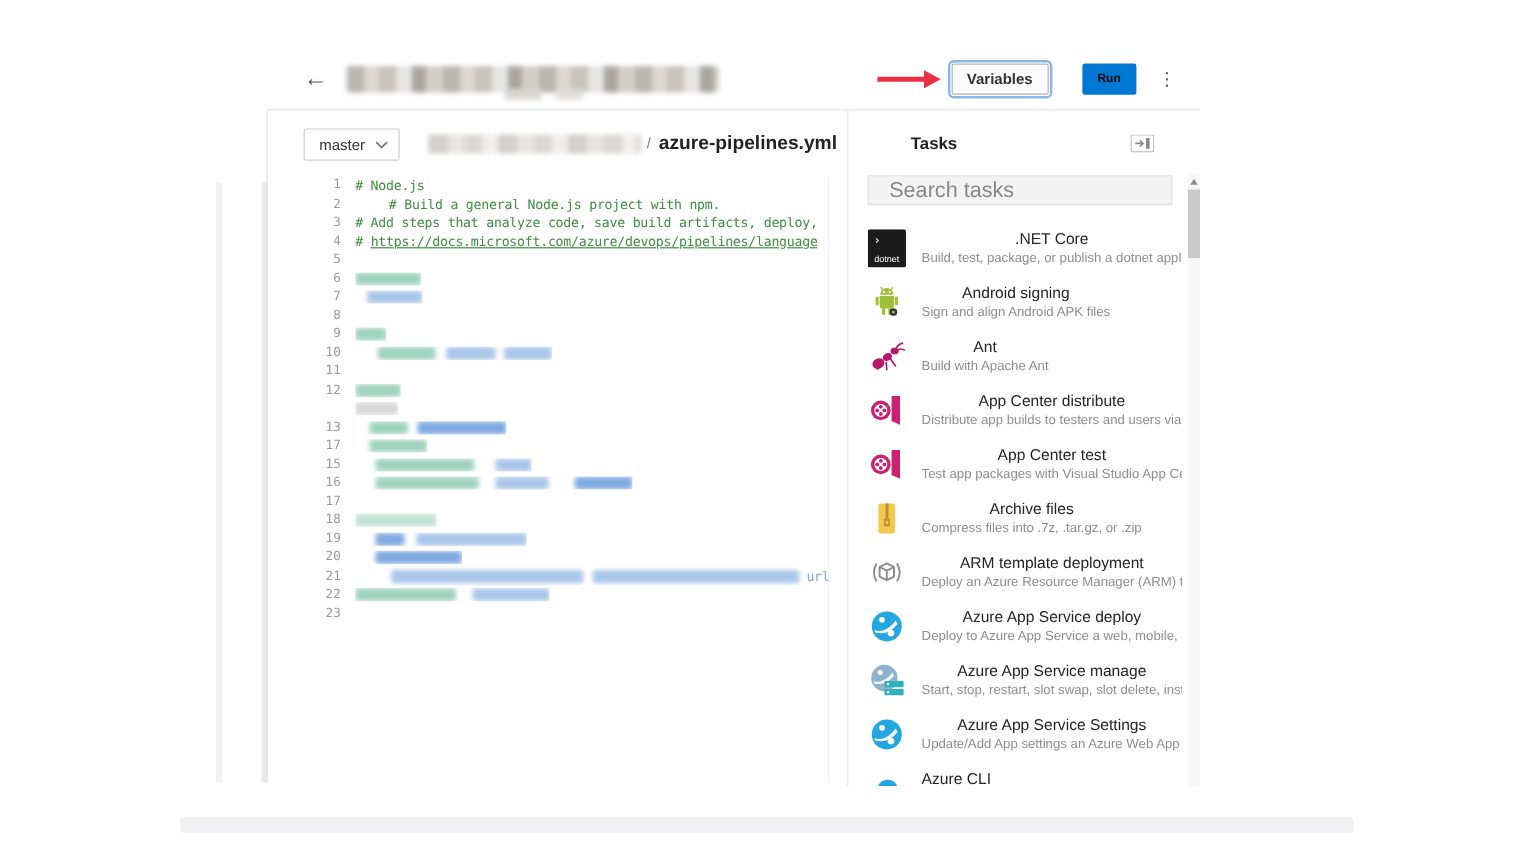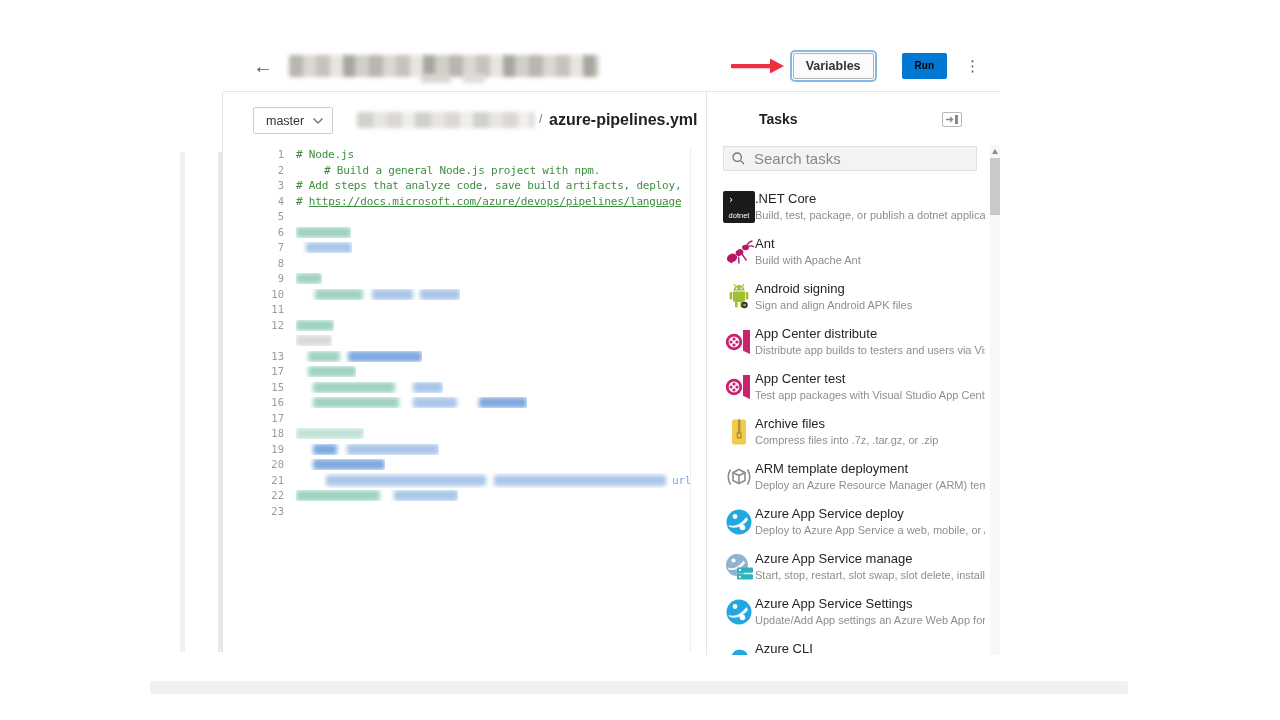--- a/index.html
+++ b/index.html
@@ -51,26 +51,26 @@
   .ln{width:61px;text-align:right;color:#9b9b9b;flex:none;font-size:10.5px;letter-spacing:0;}
   .lc{margin-left:12px;display:flex;align-items:center;white-space:nowrap;overflow:hidden;}
   .tok{height:11px;border-radius:2px;filter:blur(2px);flex:none;}
 
   
   .tasks-title{position:absolute;left:723px;top:111px;font-size:14px;font-weight:bold;color:#201f1e;margin-left:36px;}
   .collapse-btn{position:absolute;left:941px;top:112px;width:22px;height:16px;background:none;border:none;padding:0;cursor:pointer;}
   .search-box{position:absolute;left:723px;top:146px;width:254px;height:25px;background:#f3f3f3;
       border:1px solid #e2e1e0;box-sizing:border-box;display:flex;align-items:center;padding:0 8px;}
   .search-box input{flex:1;border:none;background:transparent;outline:none;font-family:"Liberation Sans",sans-serif;
-      font-size:15px;color:#000000;margin-left:7px;}
+      font-size:18px;color:#000000;margin-left:7px;}
   .search-box input::placeholder{color:#8a8886;}
   .task-list{position:absolute;left:723px;top:188px;width:262px;height:467px;overflow:hidden;padding-top:2px;box-sizing:border-box;}
   .task-item{display:flex;height:45px;align-items:flex-start;cursor:pointer;}
   .task-icon{width:32px;height:32px;flex:none;margin-top:1px;}
-  .task-text{overflow:hidden;}
+  .task-text{margin-left:13px;overflow:hidden;text-align:center;}
   .task-title{font-size:13px;color:#252423;margin-top:1px;white-space:nowrap;overflow:hidden;}
   .task-desc{font-size:11px;color:#908e8c;margin-top:3px;white-space:nowrap;overflow:hidden;}
 
   
   .v-scroll{position:absolute;left:990px;top:145px;width:10px;height:510px;background:#f7f7f7;}
   .v-arrow{width:0;height:0;border-left:3.5px solid transparent;border-right:3.5px solid transparent;
       border-bottom:5px solid #8a8a8a;margin:4px auto 0;}
   .v-thumb{position:absolute;left:990px;top:158px;width:10px;height:57px;background:#c9c9c9;cursor:grab;}
 </style>
 </head>
@@ -277,40 +277,20 @@
             <text x="5" y="12" fill="#fff" font-size="10" font-family="monospace">›</text>
             <text x="16" y="27" fill="#fff" font-size="7.5" text-anchor="middle" font-family="sans-serif">dotnet</text>
           </svg></span>
         <div class="task-text">
           <div class="task-title">.NET Core</div>
           <div class="task-desc">Build, test, package, or publish a dotnet applicati...</div>
         </div>
       </div>
       <div class="task-item">
         <span class="task-icon"><svg width="32" height="32" viewBox="0 0 32 32">
-            <g fill="#b7176b">
-              <ellipse cx="9" cy="22" rx="5.2" ry="4.2" transform="rotate(-25 9 22)"></ellipse>
-              <ellipse cx="16.5" cy="16.5" rx="4" ry="3.2" transform="rotate(-30 16.5 16.5)"></ellipse>
-              <ellipse cx="22.5" cy="11.5" rx="3.4" ry="2.8"></ellipse>
-            </g>
-            <g stroke="#b7176b" stroke-width="1.4" fill="none">
-              <path d="M23.5 9.5 q2.5 -4 6 -4.5"></path>
-              <path d="M25 10.5 q4 -1.5 6 0.5"></path>
-              <path d="M12.5 20 l-4.5 7"></path>
-              <path d="M15.5 20.5 l0.5 7"></path>
-              <path d="M19 18 l4.5 6.5"></path>
-            </g>
-          </svg></span>
-        <div class="task-text">
-          <div class="task-title">Ant</div>
-          <div class="task-desc">Build with Apache Ant</div>
-        </div>
-      </div>
-      <div class="task-item">
-        <span class="task-icon"><svg width="32" height="32" viewBox="0 0 32 32">
             <g fill="#9fc037">
               <path d="M10.5 9.6 a5.5 5.5 0 0 1 11 0z"></path>
               <path d="M10 10.6 h12 v8.4 a2 2 0 0 1 -2 2 h-8 a2 2 0 0 1 -2 -2z"></path>
               <rect x="6.6" y="11" width="2.7" height="7.5" rx="1.3"></rect>
               <rect x="22.7" y="11" width="2.7" height="7.5" rx="1.3"></rect>
               <rect x="12" y="20.5" width="2.7" height="6" rx="1.3"></rect>
               <rect x="17.3" y="20.5" width="2.7" height="6" rx="1.3"></rect>
             </g>
             <line x1="12.5" y1="5.5" x2="11" y2="3.2" stroke="#9fc037" stroke-width="1.2"></line>
             <line x1="19.5" y1="5.5" x2="21" y2="3.2" stroke="#9fc037" stroke-width="1.2"></line>
@@ -319,20 +299,40 @@
             <circle cx="21.5" cy="24" r="3.2" fill="#333"></circle>
             <circle cx="21.5" cy="24" r="1.3" fill="#9fc037"></circle>
           </svg></span>
         <div class="task-text">
           <div class="task-title">Android signing</div>
           <div class="task-desc">Sign and align Android APK files</div>
         </div>
       </div>
       <div class="task-item">
         <span class="task-icon"><svg width="32" height="32" viewBox="0 0 32 32">
+            <g fill="#b7176b">
+              <ellipse cx="9" cy="22" rx="5.2" ry="4.2" transform="rotate(-25 9 22)"></ellipse>
+              <ellipse cx="16.5" cy="16.5" rx="4" ry="3.2" transform="rotate(-30 16.5 16.5)"></ellipse>
+              <ellipse cx="22.5" cy="11.5" rx="3.4" ry="2.8"></ellipse>
+            </g>
+            <g stroke="#b7176b" stroke-width="1.4" fill="none">
+              <path d="M23.5 9.5 q2.5 -4 6 -4.5"></path>
+              <path d="M25 10.5 q4 -1.5 6 0.5"></path>
+              <path d="M12.5 20 l-4.5 7"></path>
+              <path d="M15.5 20.5 l0.5 7"></path>
+              <path d="M19 18 l4.5 6.5"></path>
+            </g>
+          </svg></span>
+        <div class="task-text">
+          <div class="task-title">Ant</div>
+          <div class="task-desc">Build with Apache Ant</div>
+        </div>
+      </div>
+      <div class="task-item">
+        <span class="task-icon"><svg width="32" height="32" viewBox="0 0 32 32">
             <g fill="#ca2171">
               <path d="M20 4 h7 v24 l-7 -3.2z"></path>
               <circle cx="11" cy="16" r="8.2"></circle>
             </g>
             <circle cx="11" cy="16" r="5.4" fill="#fff"></circle>
             <g fill="#ca2171">
               <circle cx="11" cy="13" r="1.6"></circle>
               <circle cx="8" cy="16" r="1.6"></circle>
               <circle cx="14" cy="16" r="1.6"></circle>
               <circle cx="11" cy="19" r="1.6"></circle>

